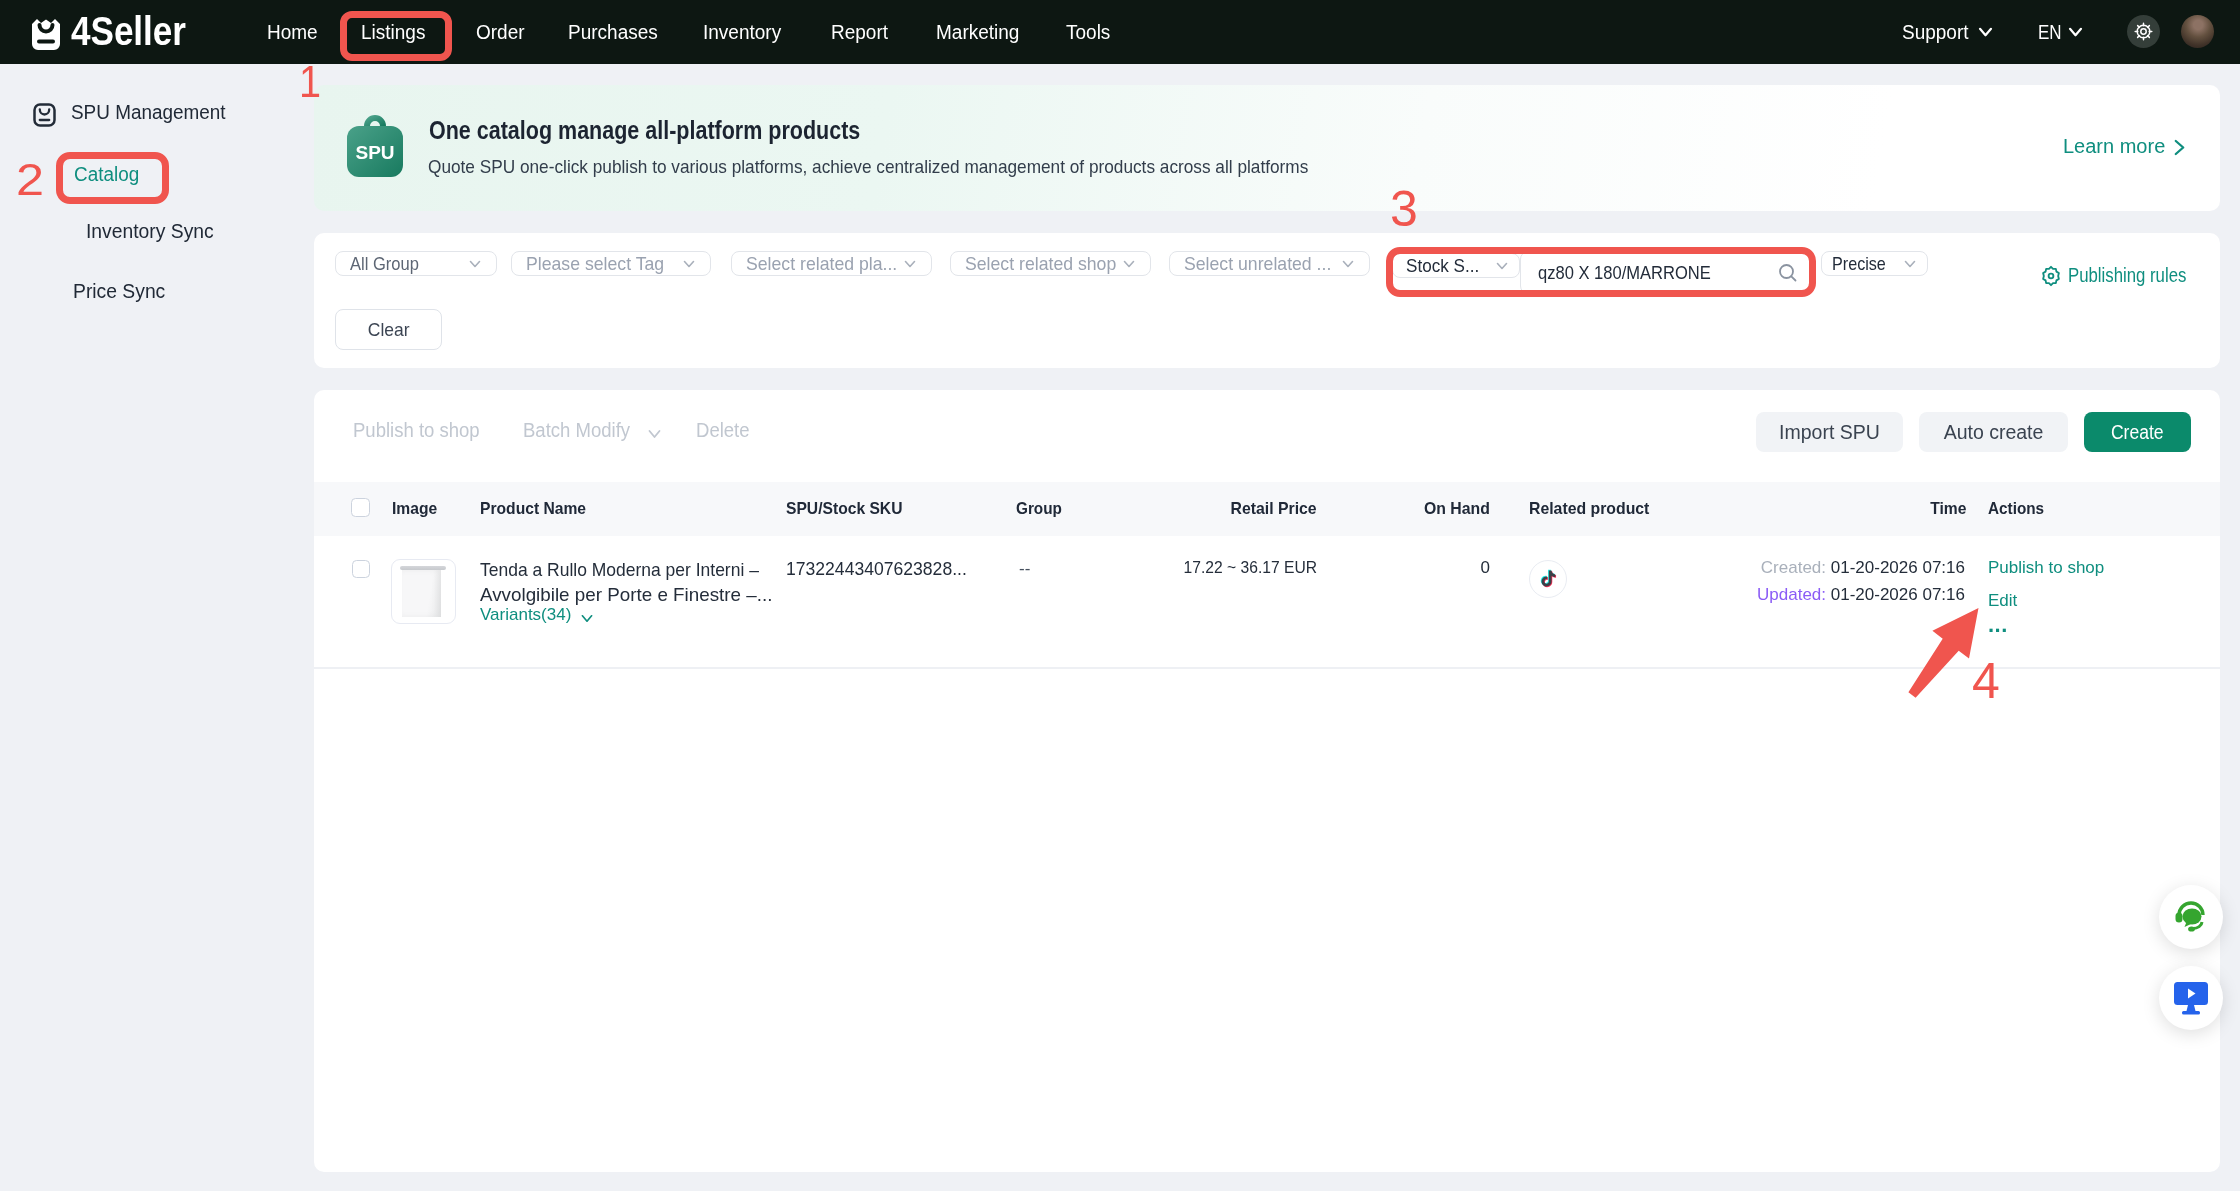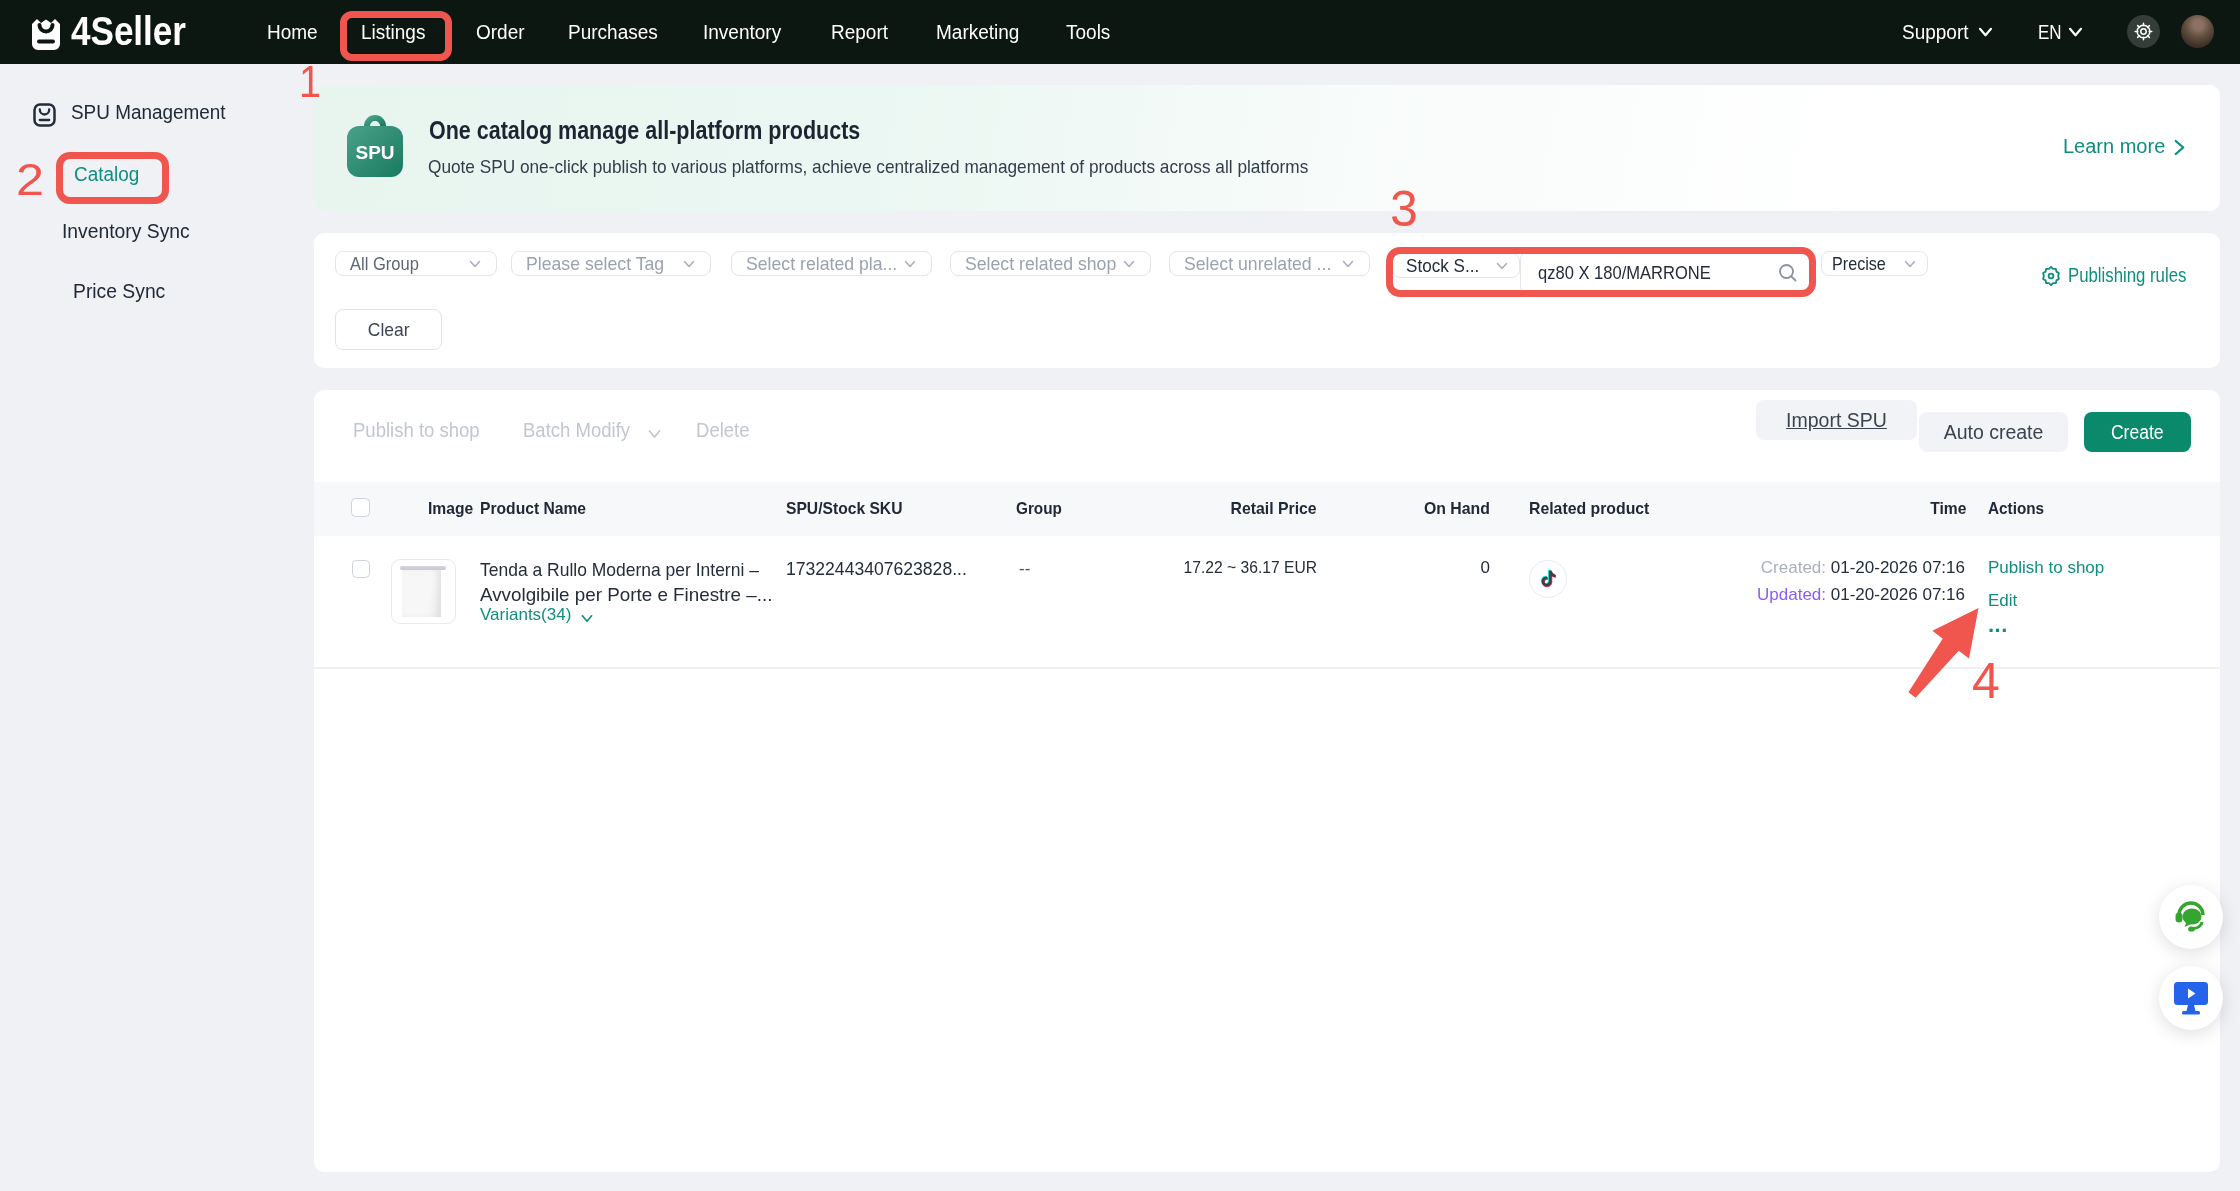--- a/index.html
+++ b/index.html
@@ -63,21 +63,21 @@
 
 <div class="abs" style="left:2181px;top:15px;width:33px;height:33px;border-radius:50%;background:radial-gradient(circle at 52% 30%,#8d7264 0 16%,#63503f 42%,#413329 70%,#241d1a 100%);"></div>
 
 <svg class="abs" style="left:33px;top:103px;" width="23" height="24" viewBox="0 0 23 24">
   <rect x="1.5" y="1.5" width="20" height="21" rx="5.5" fill="none" stroke="#232c38" stroke-width="2.5"></rect>
   <path d="M6.8 6.5 a4.7 5 0 0 0 9.4 0" fill="none" stroke="#232c38" stroke-width="2.3" stroke-linecap="round"></path>
   <path d="M6.8 17 L16.2 17" stroke="#232c38" stroke-width="2.3" stroke-linecap="round"></path>
 </svg>
 <div class="abs" style="left:71px;top:101px;font-size:19.5px;font-weight:500;color:#202936;"><span class="sx" style="transform:scaleX(.97);">SPU Management</span></div>
 <div class="abs teal" style="left:74px;top:163px;font-size:19.5px;font-weight:500;"><span class="sx" style="transform:scaleX(.97);">Catalog</span></div>
-<div class="abs" style="left:62px;top:220px;font-size:19.5px;font-weight:500;color:#202936;"><span class="sx" style="transform:scaleX(.99);">Inventory Sync</span></div>
+<div class="abs" style="left:86px;top:220px;font-size:19.5px;font-weight:500;color:#202936;"><span class="sx" style="transform:scaleX(.99);">Inventory Sync</span></div>
 <div class="abs" style="left:73px;top:280px;font-size:19.5px;font-weight:500;color:#202936;"><span class="sx" style="transform:scaleX(.99);">Price Sync</span></div>
 
 <div class="card" style="top:85px;height:126px;background:linear-gradient(100deg,#e8f5ef 0%,#ebf7f2 30%,#f9fcfb 58%,#ffffff 82%);"></div>
 <svg class="abs" style="left:347px;top:113px;" width="56" height="65" viewBox="0 0 56 65">
   <defs>
       <linearGradient id="spug" x1="0" y1="0" x2="1" y2="1">
     <stop offset="0" stop-color="#4aa189"></stop>
         <stop offset="1" stop-color="#187a5f"></stop>
   </linearGradient>
     </defs>
@@ -160,33 +160,33 @@
 
 <div class="card" style="top:390px;height:782px;"></div>
 
 <div class="abs" style="left:353px;top:419px;font-size:19.5px;color:#c1c7d0;"><span class="sx">Publish to shop</span></div>
 <div class="abs" style="left:523px;top:419px;font-size:19.5px;color:#c1c7d0;"><span class="sx">Batch Modify</span></div>
 <svg class="abs" style="left:647px;top:428px;" width="15" height="12" viewBox="0 0 14 12">
     <path d="M2 3 L7 9 L12 3" stroke="#c1c7d0" stroke-width="1.8" fill="none" stroke-linecap="round" stroke-linejoin="round"></path>
   </svg>
 <div class="abs" style="left:696px;top:419px;font-size:19.5px;color:#c1c7d0;"><span class="sx">Delete</span></div>
 
-<div class="btn-gray" style="left:1756px;top:400px;width:161px;text-decoration:underline;">
+<div class="btn-gray" style="left:1756px;top:412px;width:147px;">
     <span class="sx" style="transform:scaleX(1);transform-origin:50% 50%;">Import SPU</span>
   </div>
 <div class="btn-gray" style="left:1919px;top:412px;width:149px;">
     <span class="sx" style="transform:scaleX(1);transform-origin:50% 50%;">Auto create</span>
   </div>
 <div class="abs" style="left:2084px;top:412px;width:107px;height:40px;background:#0b8a6b;border-radius:8px;font-size:19.5px;color:#fff;display:flex;align-items:center;justify-content:center;">
     <span class="sx" style="transform:scaleX(.9);transform-origin:50% 50%;">Create</span>
   </div>
 
 <div class="abs" style="left:314px;top:482px;width:1906px;height:54px;background:#f7f8fa;"></div>
 <div class="cbx" style="left:351px;top:497.5px;width:19px;height:19px;"></div>
-<div class="thead-label" style="left:392px;margin-left:36px;"><span class="sx" style="transform:scaleX(.92);">Image</span></div>
+<div class="thead-label" style="left:392px;"><span class="sx" style="transform:scaleX(.92);">Image</span></div>
 <div class="thead-label" style="left:480px;"><span class="sx" style="transform:scaleX(.92);">Product Name</span></div>
 <div class="thead-label" style="left:786px;"><span class="sx" style="transform:scaleX(.92);">SPU/Stock SKU</span></div>
 <div class="thead-label" style="left:1016px;"><span class="sx" style="transform:scaleX(.9);">Group</span></div>
 <div class="thead-label" style="right:923px;"><span class="sx" style="transform:scaleX(.93);transform-origin:100% 50%;">Retail Price</span></div>
 <div class="thead-label" style="left:1424px;"><span class="sx" style="transform:scaleX(.93);">On Hand</span></div>
 <div class="thead-label" style="left:1529px;"><span class="sx" style="transform:scaleX(.93);">Related product</span></div>
 <div class="thead-label" style="right:274px;"><span class="sx" style="transform:scaleX(.92);transform-origin:100% 50%;">Time</span></div>
 <div class="thead-label" style="left:1988px;"><span class="sx" style="transform:scaleX(.9);">Actions</span></div>
 
 <div class="cbx" style="left:351.5px;top:559.5px;"></div>

